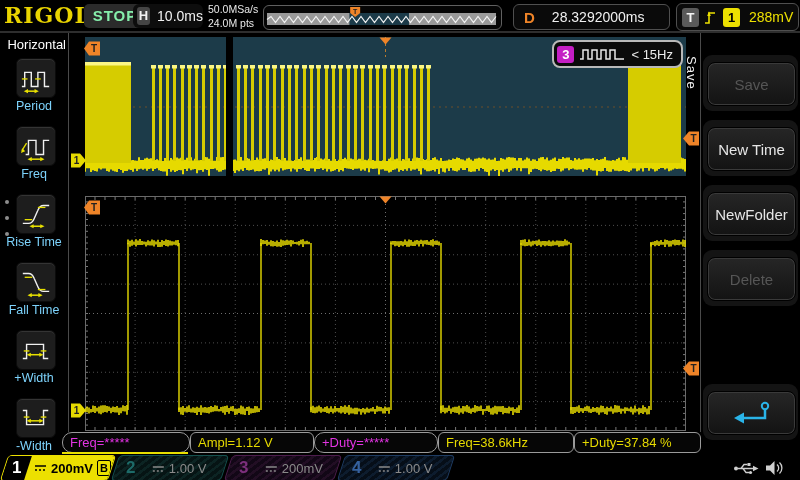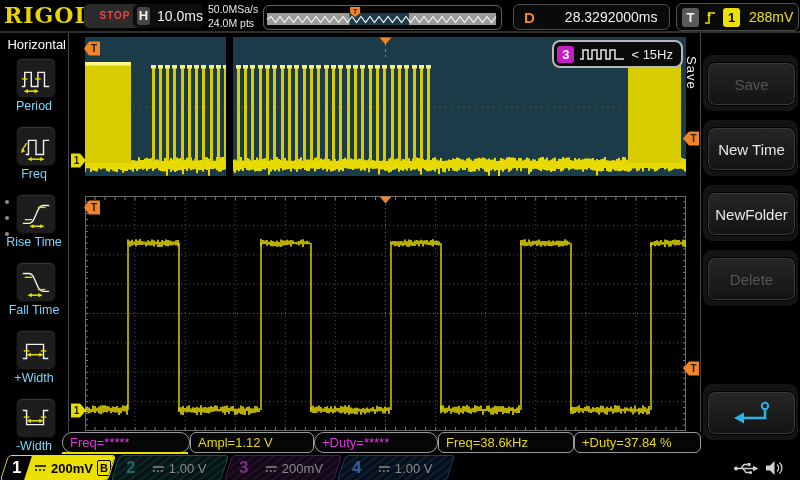--- a/index.html
+++ b/index.html
@@ -6,21 +6,21 @@
   body{width:800px;height:480px;position:relative;overflow:hidden;
        font-family:"Liberation Sans","DejaVu Sans",sans-serif;
        -webkit-font-smoothing:antialiased;}
   .abs{position:absolute;}
   
   #topbar{position:absolute;left:0;top:0;width:800px;height:32px;background:#000;}
   #topbar-sep{position:absolute;left:0;top:31px;width:800px;height:2px;background:#2e2e2e;}
   #logo{left:4px;top:2px;font-family:"DejaVu Serif","Liberation Serif",serif;
         font-weight:bold;font-size:22px;color:#e9d400;letter-spacing:1px;}
   #stop-badge{left:84px;top:4px;width:62px;height:24px;background:#2b2b2b;border-radius:5px;
-        color:#ef4444;font-weight:bold;font-size:10px;line-height:24px;text-align:center;letter-spacing:1px;}
+        color:#86efac;font-weight:bold;font-size:15px;line-height:24px;text-align:center;letter-spacing:1px;}
   .tb-box{background:#0a0a0a;border:1px solid #4f4f4f;border-radius:6px;display:flex;align-items:center;}
   #h-box{left:133px;top:4px;width:70px;height:24px;border:none;background:#0d0d0d;}
   .keycap{display:inline-block;width:17px;height:18px;background:#454545;border-radius:3px;
           color:#f2f2f2;font-weight:bold;font-size:13px;text-align:center;line-height:18px;margin-left:4px;}
   .tb-val{color:#f0f0f0;font-size:14px;margin-left:7px;white-space:nowrap;}
   #srate{left:208px;top:2px;color:#e8e8e8;font-size:10.5px;line-height:14px;white-space:nowrap;}
   #preview{left:263px;top:5px;width:237px;height:23px;background:#050505;
            border:1px solid #606060;border-radius:6px;}
   #d-box{left:513px;top:4px;width:155px;height:24px;}
   #d-label{color:#ef8428;font-weight:bold;font-size:15px;margin-left:10px;}
@@ -101,21 +101,21 @@
     <svg id="preview-svg" width="235" height="21" viewBox="0 0 235 21">
         <rect x="3" y="7" width="229" height="12" fill="#9a9a9a"></rect>
         <rect x="85.44" y="7" width="59.53999999999999" height="12" fill="#1c3b49"></rect>
         <path d="M3,13.5 L7,10.5 L11.5,16.5 L16,10.5 L20.5,16.5 L25,10.5 L29.5,16.5 L34,10.5 L38.5,16.5 L43,10.5 L47.5,16.5 L52,10.5 L56.5,16.5 L61,10.5 L65.5,16.5 L70,10.5 L74.5,16.5 L79,10.5 L83.5,16.5 L88,10.5 L92.5,16.5 L97,10.5 L101.5,16.5 L106,10.5 L110.5,16.5 L115,10.5 L119.5,16.5 L124,10.5 L128.5,16.5 L133,10.5 L137.5,16.5 L142,10.5 L146.5,16.5 L151,10.5 L155.5,16.5 L160,10.5 L164.5,16.5 L169,10.5 L173.5,16.5 L178,10.5 L182.5,16.5 L187,10.5 L191.5,16.5 L196,10.5 L200.5,16.5 L205,10.5 L209.5,16.5 L214,10.5 L218.5,16.5 L223,10.5 L227.5,16.5 L232,10.5" fill="none" stroke="#f4f4f4" stroke-width="1.2"></path>
         <polygon points="86.165,1 96.165,1 96.165,7 91.165,11 86.165,7" fill="#ef8428"></polygon>
         <text x="91.165" y="7.5" font-size="7" font-weight="bold" fill="#222" text-anchor="middle" font-family="Liberation Sans,sans-serif">T</text>
       </svg>
   </div>
   <div id="d-box" class="abs tb-box">
     <span id="d-label">D</span>
-    <span class="tb-val" style="margin-left:30px;">28.3292000ms</span>
+    <span class="tb-val" style="margin-left:17px;">28.3292000ms</span>
   </div>
   <div id="t-box" class="abs tb-box">
     <span class="tkey-gray">T</span>
     <svg width="16" height="18" viewBox="0 0 16 18" style="margin-left:4px">
       <polyline points="2,15 6,15 6,5 12,5" fill="none" stroke="#ece000" stroke-width="1.6"></polyline>
       <polygon points="4.2,8 7.8,8 6,3.2" fill="#ece000"></polygon>
     </svg>
     <span class="tkey-yel">1</span>
     <span id="t-level">288mV</span>
   </div>

